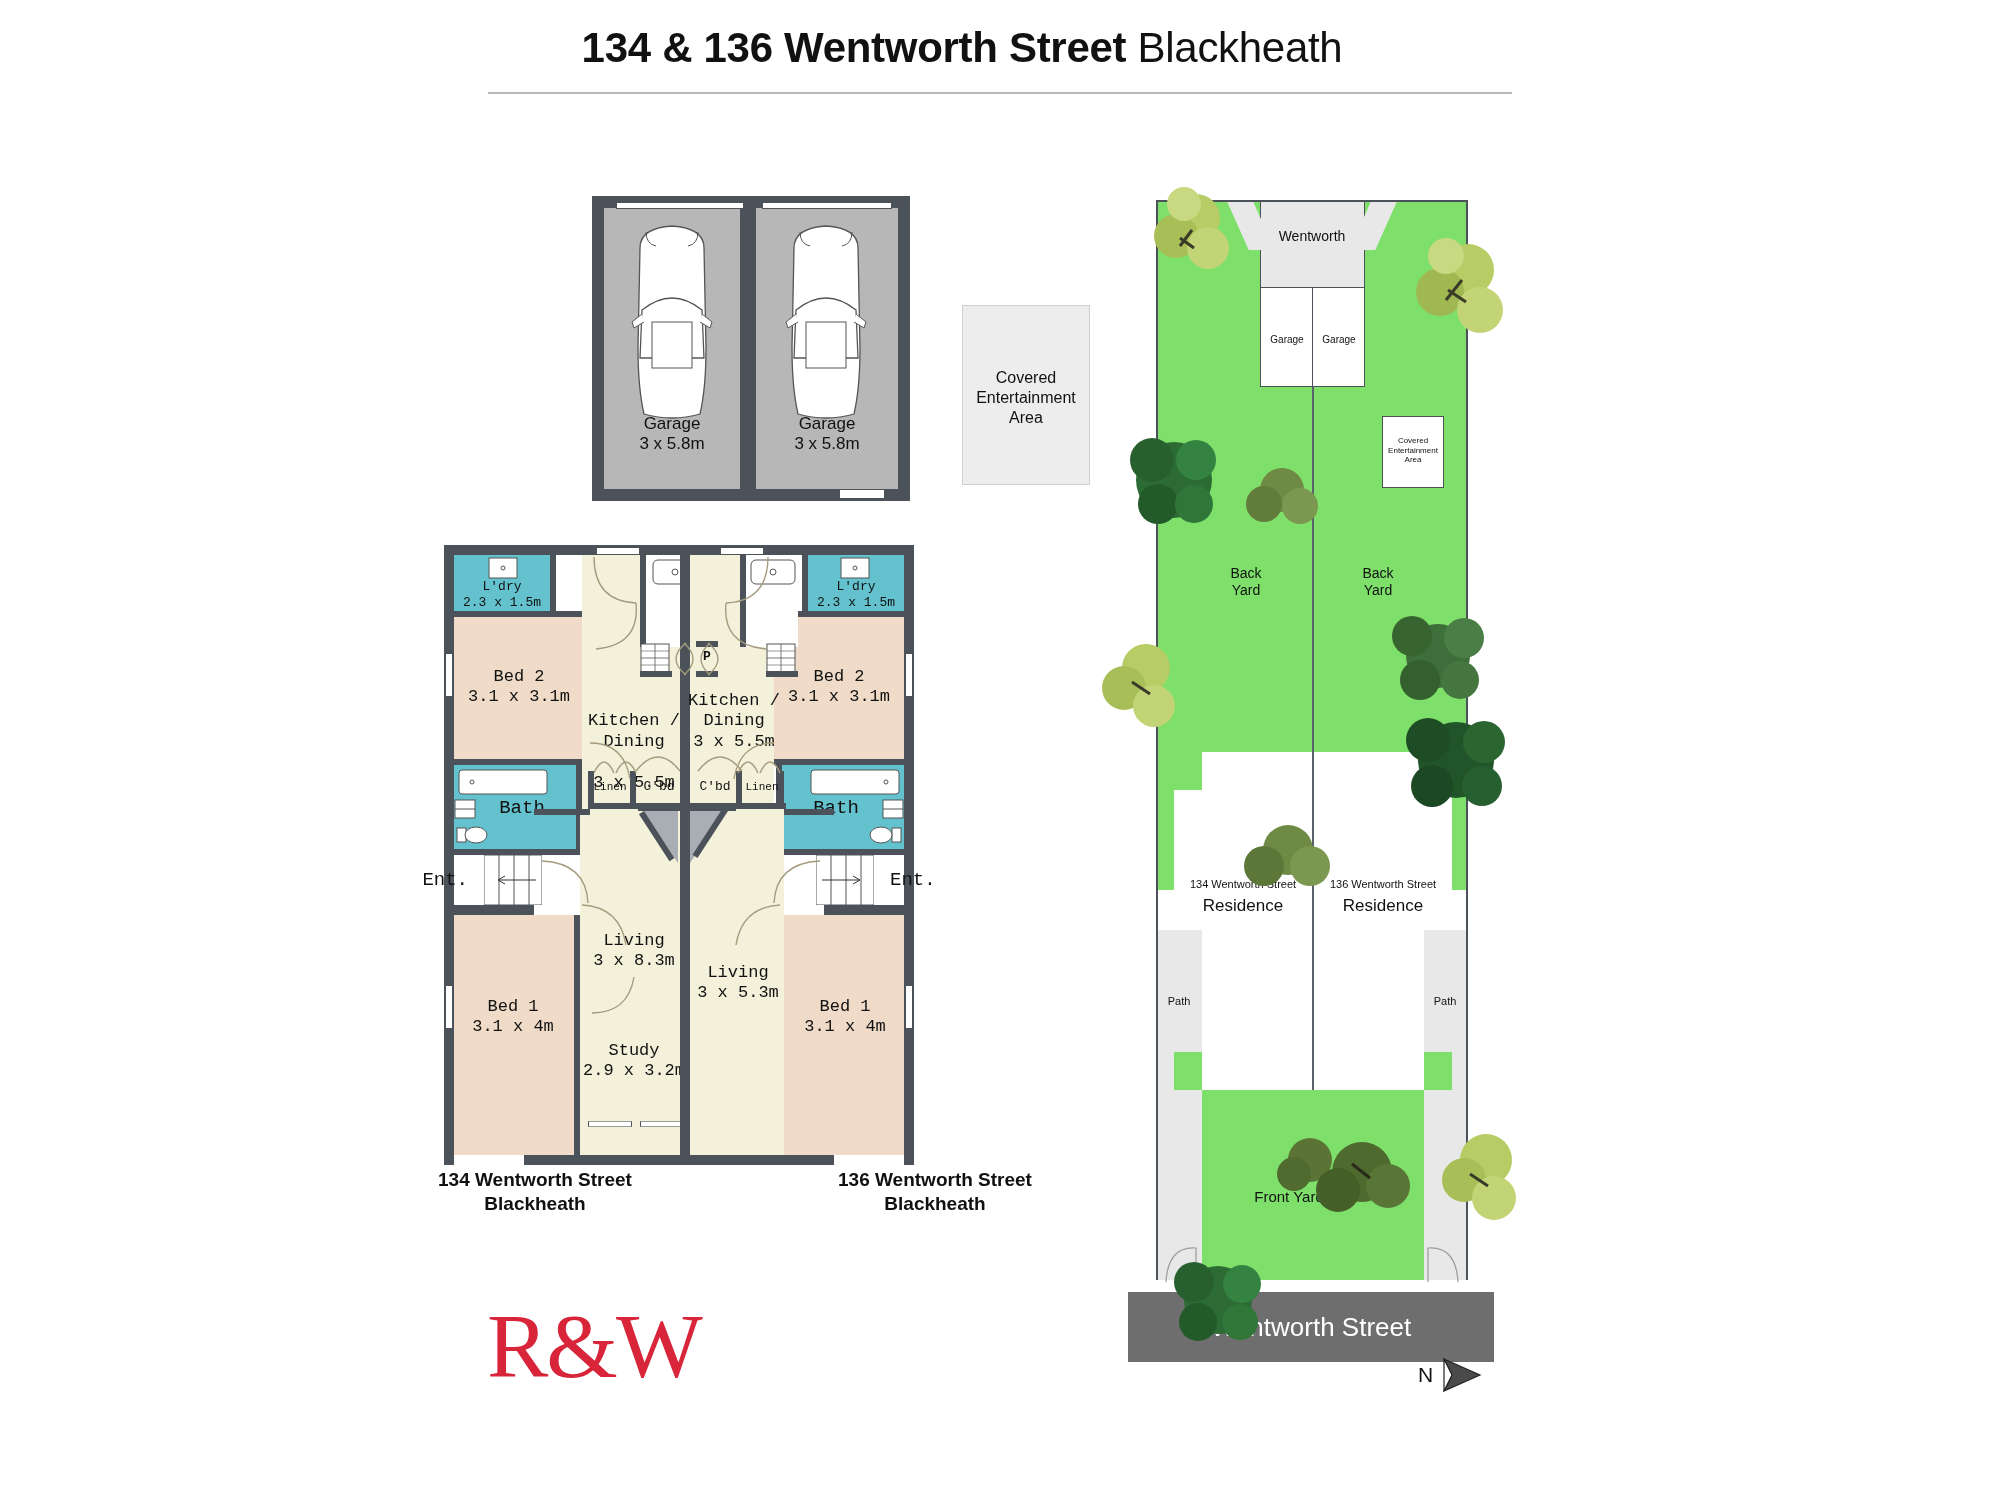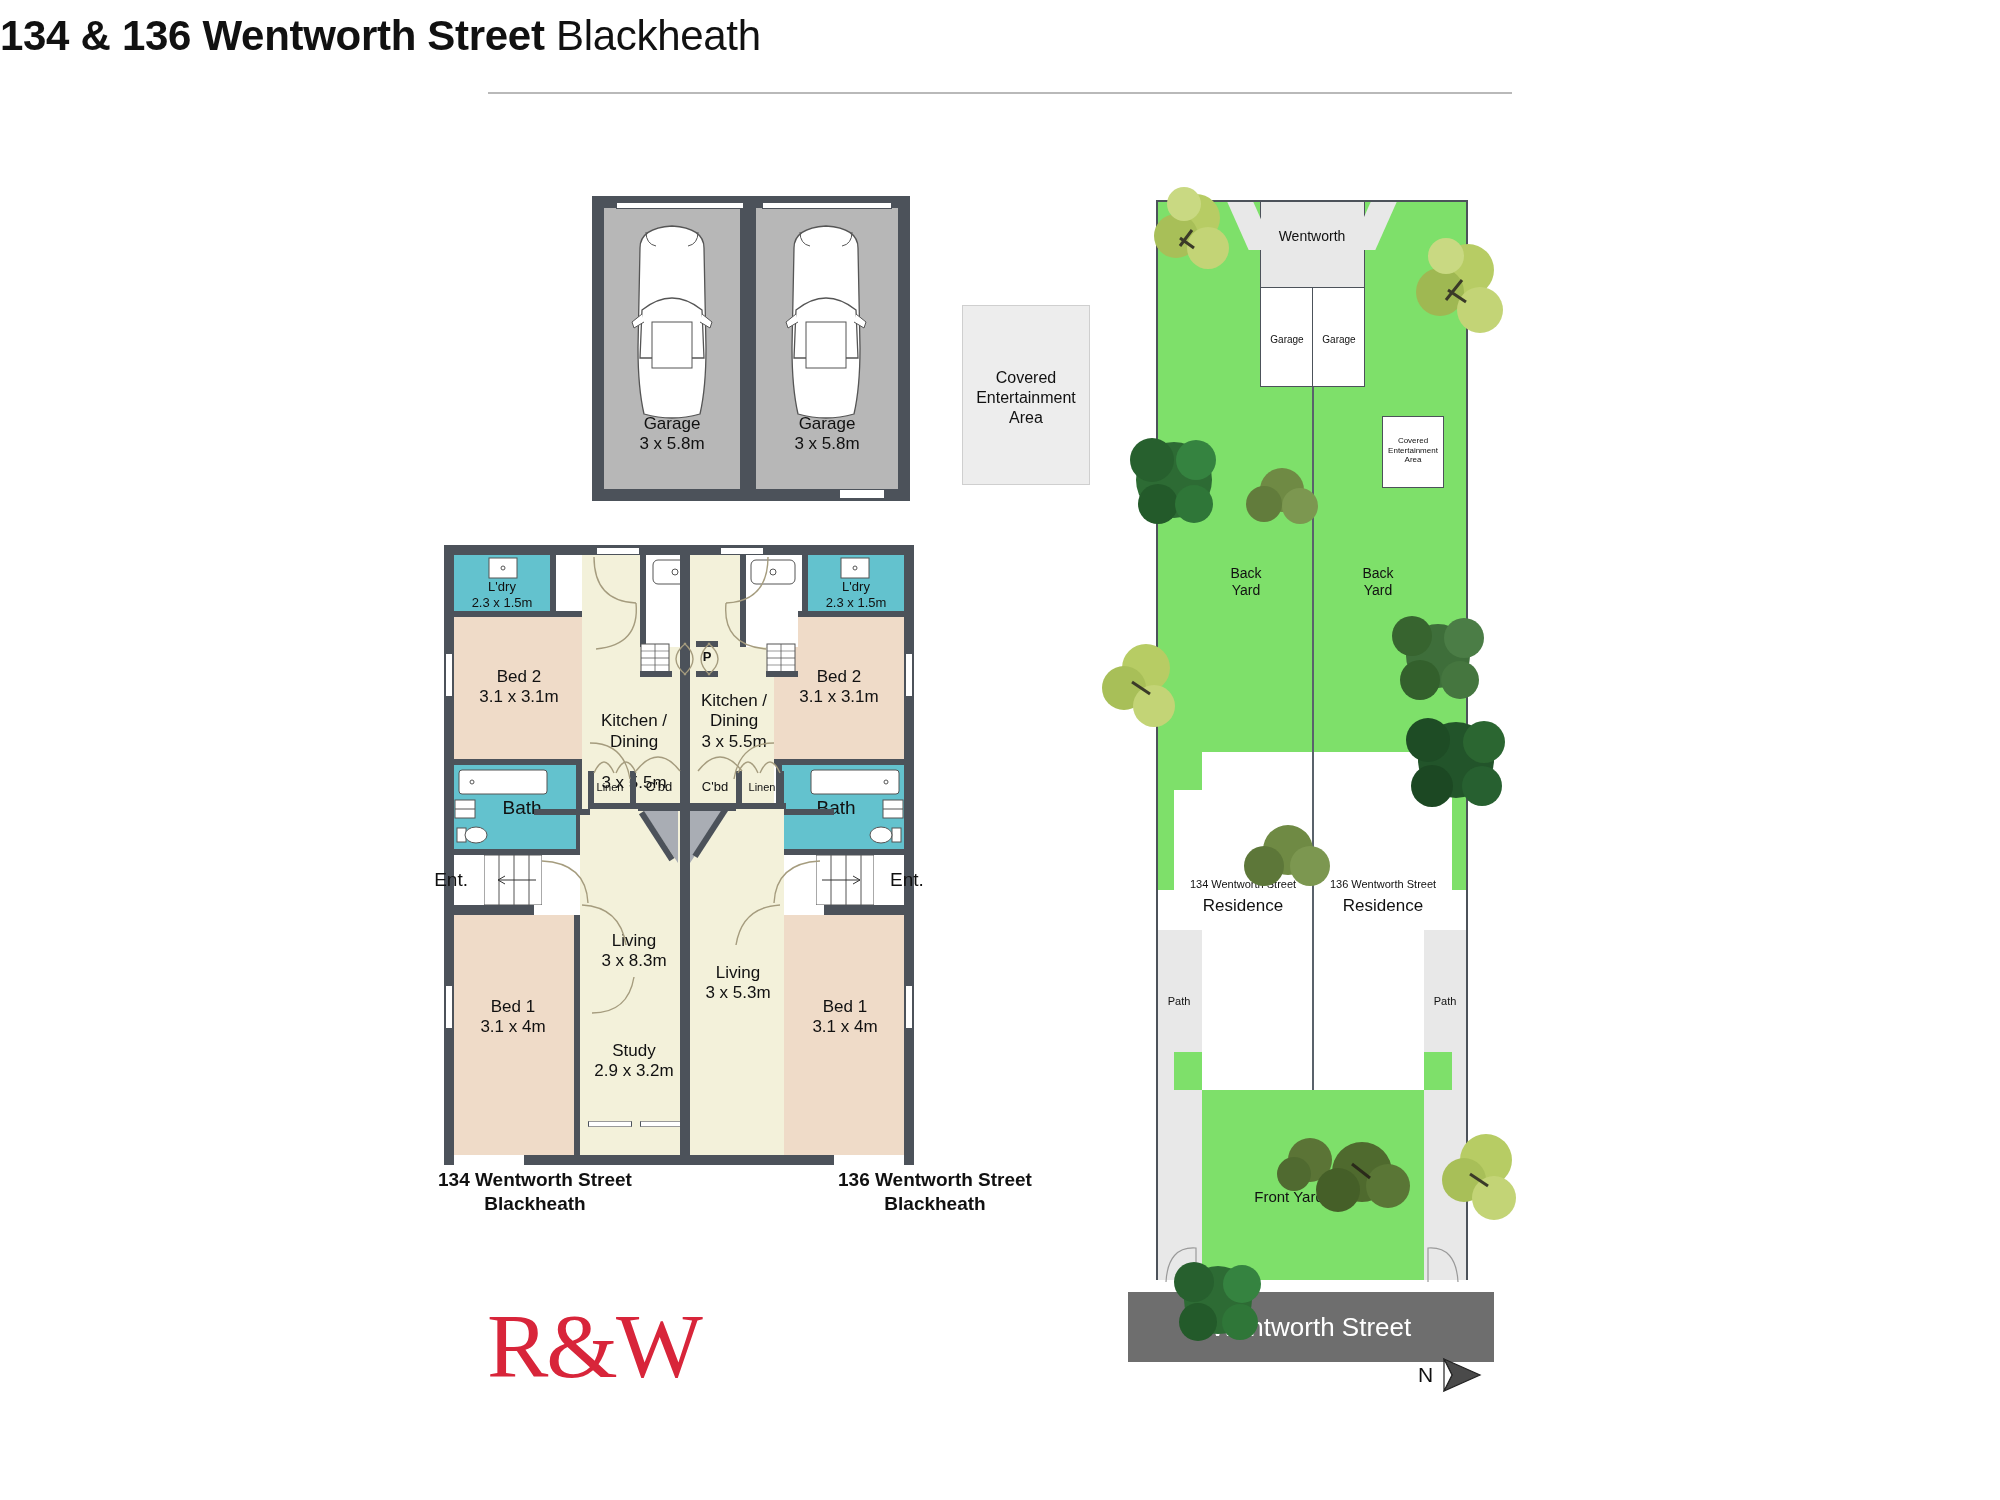--- a/index.html
+++ b/index.html
@@ -1,20 +1,20 @@
 <!DOCTYPE html>
 <html><head>
 <meta charset="utf-8">
 <style>
   html,body{margin:0;padding:0;background:#fff;}
   body{width:2000px;height:1500px;position:relative;font-family:"Liberation Sans",sans-serif;color:#111;overflow:hidden;}
 
   
   #header{position:absolute;left:0;top:0;width:2000px;height:100px;}
-  #title{position:absolute;left:0;top:12px;width:1924px;text-align:left;font-size:42px;letter-spacing:-0.3px;}
+  #title{position:absolute;left:0;top:24px;width:1924px;text-align:center;font-size:42px;letter-spacing:-0.3px;}
   #title .t-bold{font-weight:bold;font-stretch:condensed;}
   #title .t-reg{font-weight:normal;}
   #title-rule{position:absolute;left:488px;top:92px;width:1024px;height:2px;background:#b9b9b9;}
 
   
   .room{position:absolute;box-sizing:border-box;}
   .lbl{position:absolute;text-align:center;line-height:1.12;white-space:pre-line;}
 
   
   .wall{position:absolute;background:#4c525a;}
@@ -33,21 +33,21 @@
   .car{position:absolute;}
   .gar-txt{position:absolute;width:140px;text-align:center;font-size:17px;line-height:1.2;}
 
   
   #cea{position:absolute;left:962px;top:305px;width:128px;height:180px;background:#ededed;border:1px solid #cfcfcf;box-sizing:border-box;}
   #cea-lbl{position:absolute;left:962px;top:368px;width:128px;text-align:center;font-size:16px;line-height:1.25;}
 
   
   #plan{position:absolute;left:444px;top:545px;width:470px;height:620px;}
 
-  .rm-txt{position:absolute;text-align:center;font-size:17px;line-height:1.2;color:#111;}
+  .rm-txt{position:absolute;text-align:center;font-size:17px;line-height:1.2;color:#111;font-family:Liberation Mono, monospace;}
   .rm-txt.sm{font-size:11px;}
   .rm-txt.md{font-size:13px;}
   .rm-txt.big{font-size:19px;}
 
   
   .unit-cap{position:absolute;text-align:center;font-size:19px;font-weight:bold;line-height:1.25;}
 
   
   #site{position:absolute;left:1128px;top:140px;width:390px;height:1150px;}
   .site-road{position:absolute;background:#6e6e6e;}

